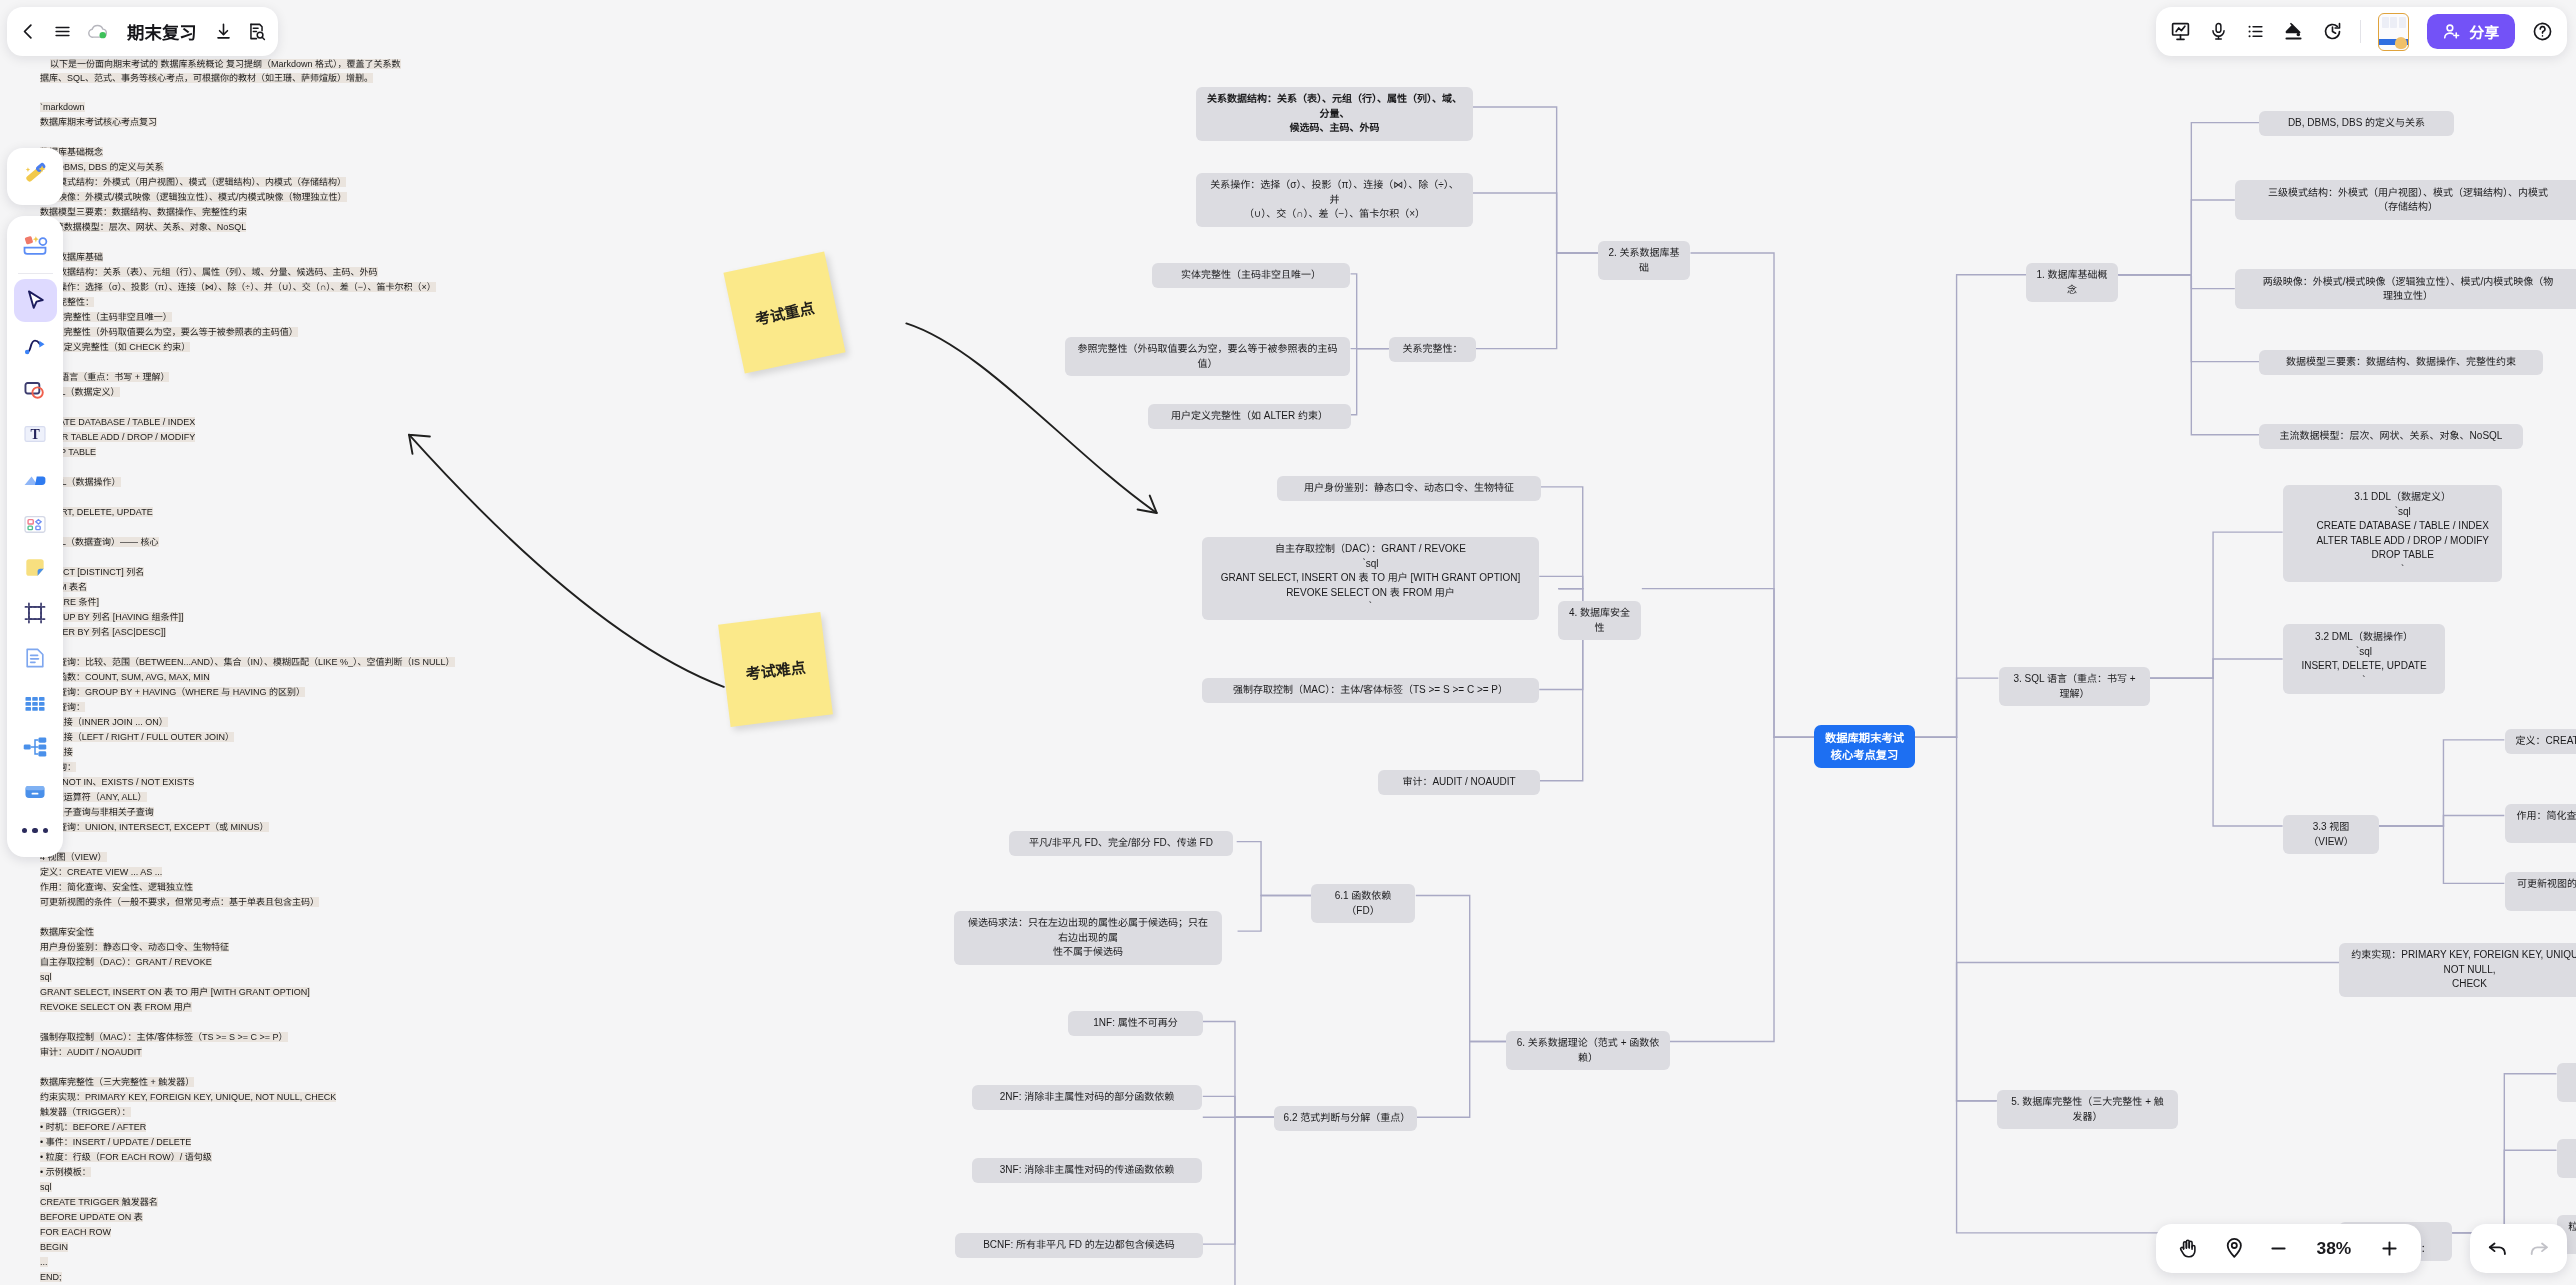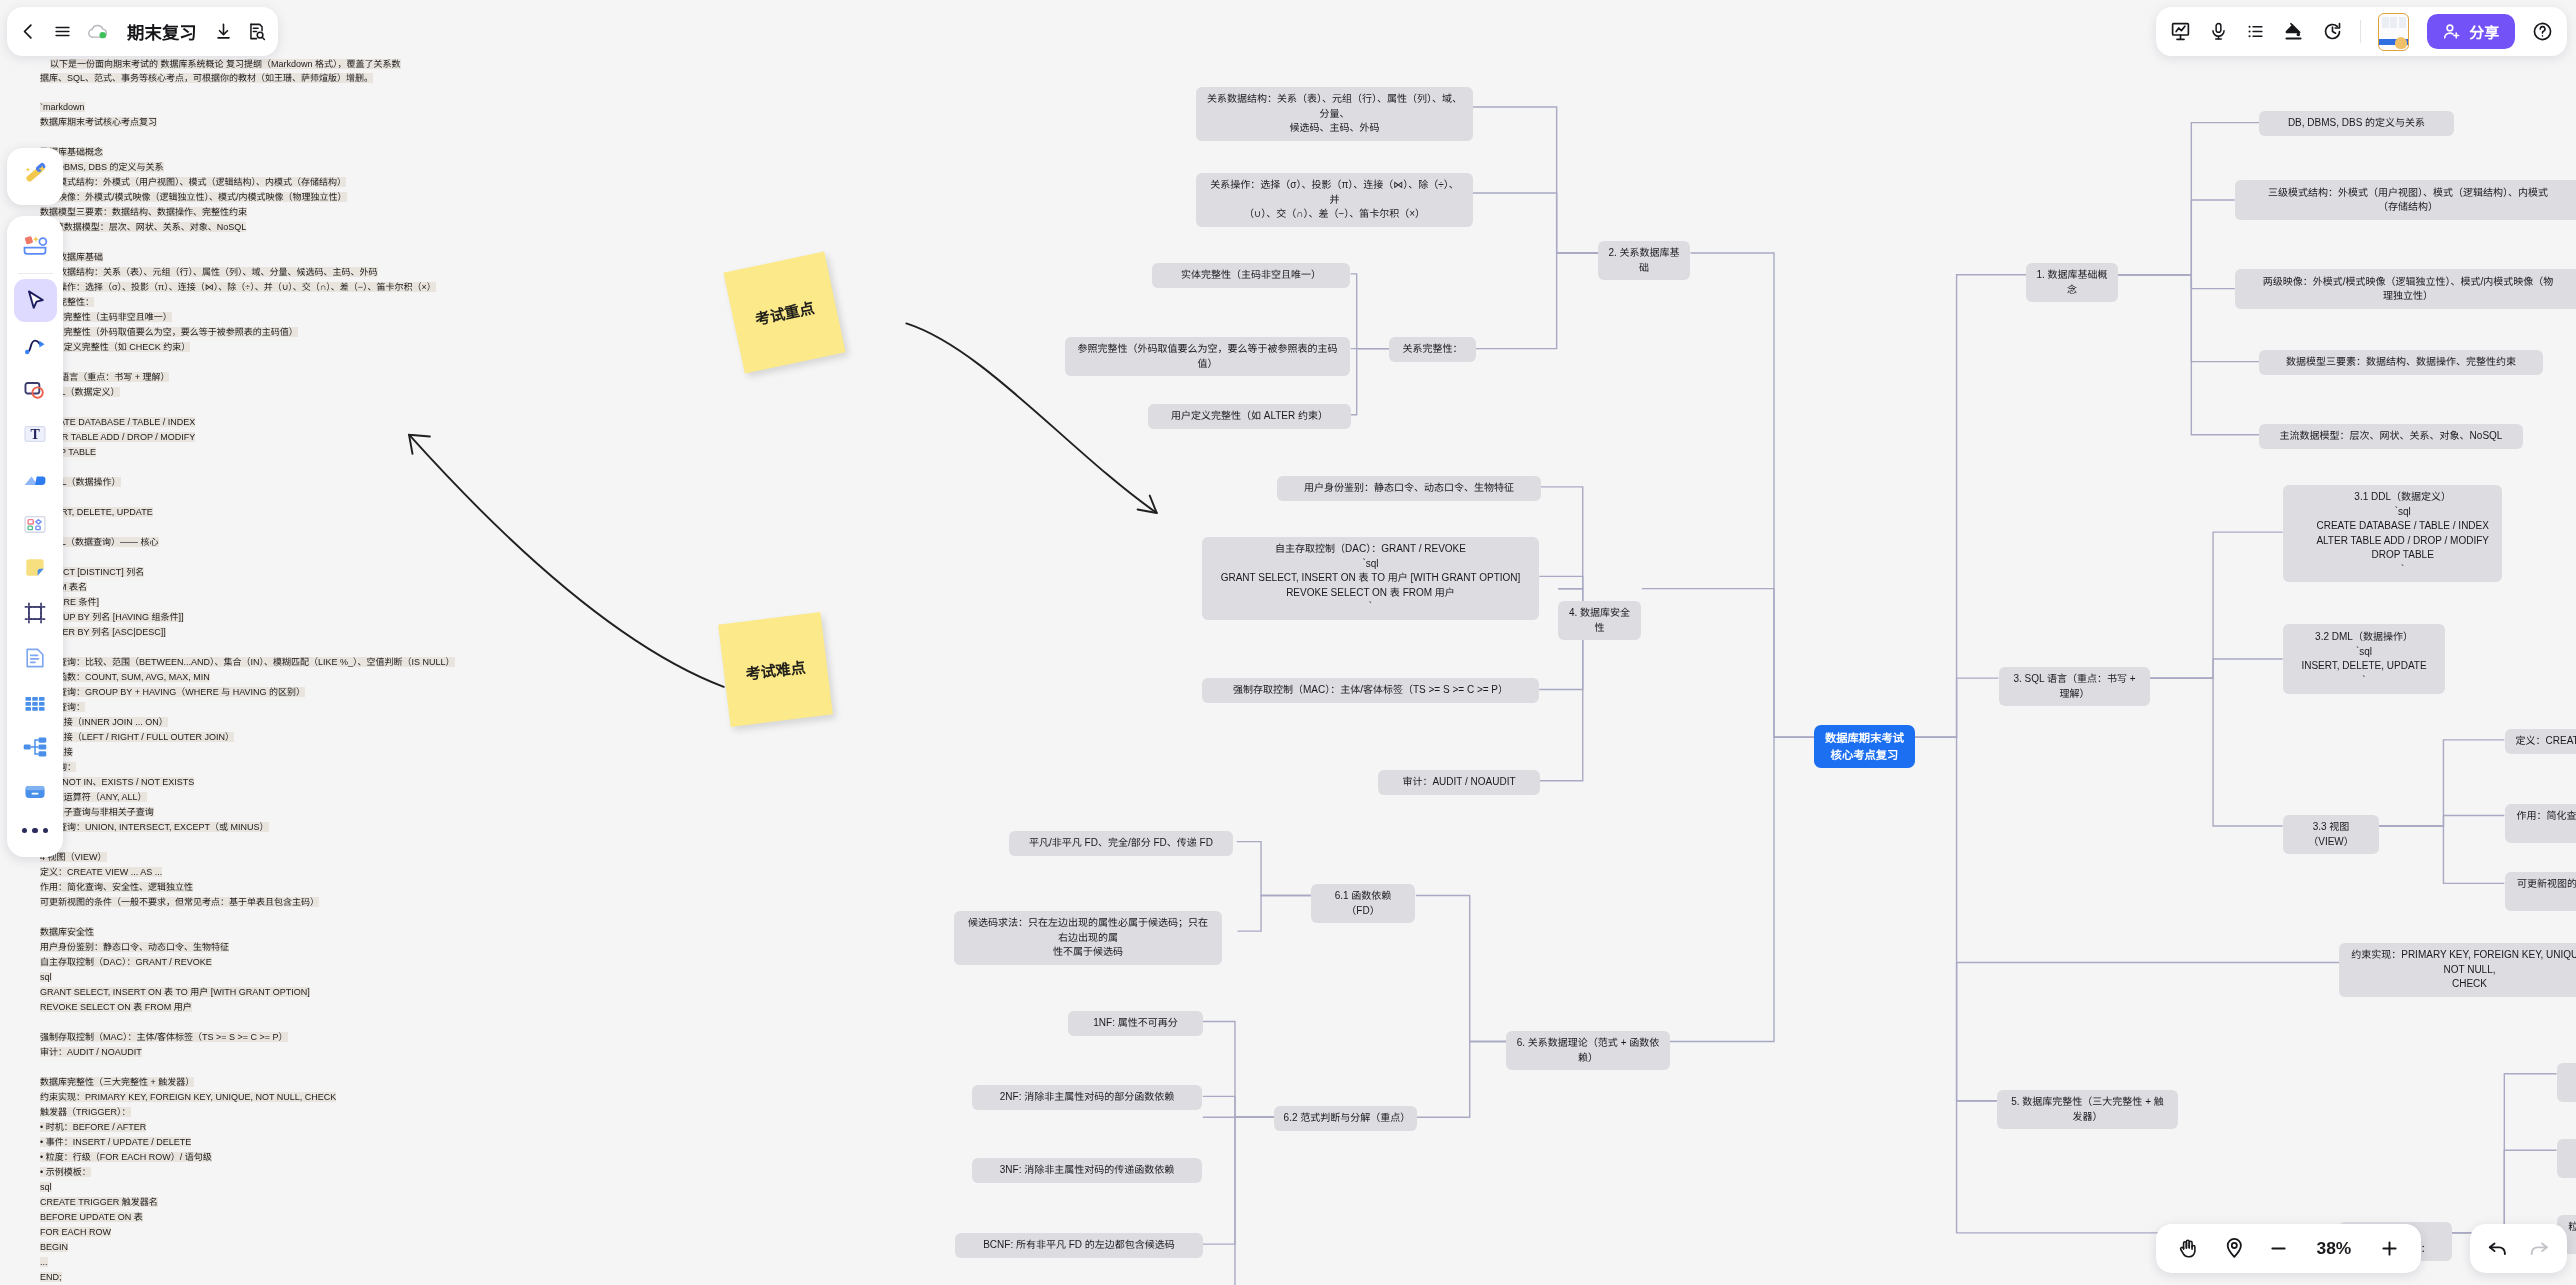--- a/index.html
+++ b/index.html
@@ -190,21 +190,21 @@
       <div class="node" style="left: 1558px; top: 577px; width: 83px; min-height: 24px; margin-top: 24px;"><span>4. 数据库安全性</span></div>
       <div class="node" style="left: 1997px; top: 1090px; width: 181px; min-height: 22.6px;"><span>5. 数据库完整性（三大完整性 + 触发器）</span></div>
       <div class="node" style="left: 1506px; top: 1031px; width: 164px; min-height: 22.6px;"><span>6. 关系数据理论（范式 + 函数依赖）</span></div>
       <div class="node" style="left: 2259px; top: 111px; width: 195px; min-height: 22.6px;"><span>DB, DBMS, DBS 的定义与关系</span></div>
       <div class="node" style="left: 2235px; top: 180px; width: 346px; min-height: 40px;"><span>三级模式结构：外模式（用户视图）、模式（逻辑结构）、内模式
 （存储结构）</span></div>
       <div class="node" style="left: 2235px; top: 269px; width: 346px; min-height: 40px;"><span>两级映像：外模式/模式映像（逻辑独立性）、模式/内模式映像（物
 理独立性）</span></div>
       <div class="node" style="left: 2259px; top: 350px; width: 284px; min-height: 22.6px;"><span>数据模型三要素：数据结构、数据操作、完整性约束</span></div>
       <div class="node" style="left: 2259px; top: 424px; width: 264px; min-height: 22.6px;"><span>主流数据模型：层次、网状、关系、对象、NoSQL</span></div>
-      <div class="node" style="left: 1196px; top: 87px; width: 277px; min-height: 40px;"><span>关系数据结构：关系（表）、元组（行）、属性（列）、域、分量、
+      <div class="node" style="left: 1196px; top: 87px; width: 277px; min-height: 40px; font-weight: bold;"><span>关系数据结构：关系（表）、元组（行）、属性（列）、域、分量、
 候选码、主码、外码</span></div>
       <div class="node" style="left: 1196px; top: 173px; width: 277px; min-height: 40px;"><span>关系操作：选择（σ）、投影（π）、连接（⋈）、除（÷）、并
 （∪）、交（∩）、差（−）、笛卡尔积（×）</span></div>
       <div class="node" style="left: 1389px; top: 337px; width: 87px; min-height: 22.6px;"><span>关系完整性：</span></div>
       <div class="node" style="left: 1152px; top: 263px; width: 198px; min-height: 22.6px;"><span>实体完整性（主码非空且唯一）</span></div>
       <div class="node" style="left: 1065px; top: 337px; width: 285px; min-height: 22.6px;"><span>参照完整性（外码取值要么为空，要么等于被参照表的主码值）</span></div>
       <div class="node" style="left: 1148px; top: 404px; width: 203px; min-height: 22.6px;"><span>用户定义完整性（如 ALTER 约束）</span></div>
       <div class="node" style="left: 2283px; top: 485px; width: 219px; min-height: 93px; padding-left: 30px;"><span>3.1 DDL（数据定义）
 `sql
 CREATE DATABASE / TABLE / INDEX

